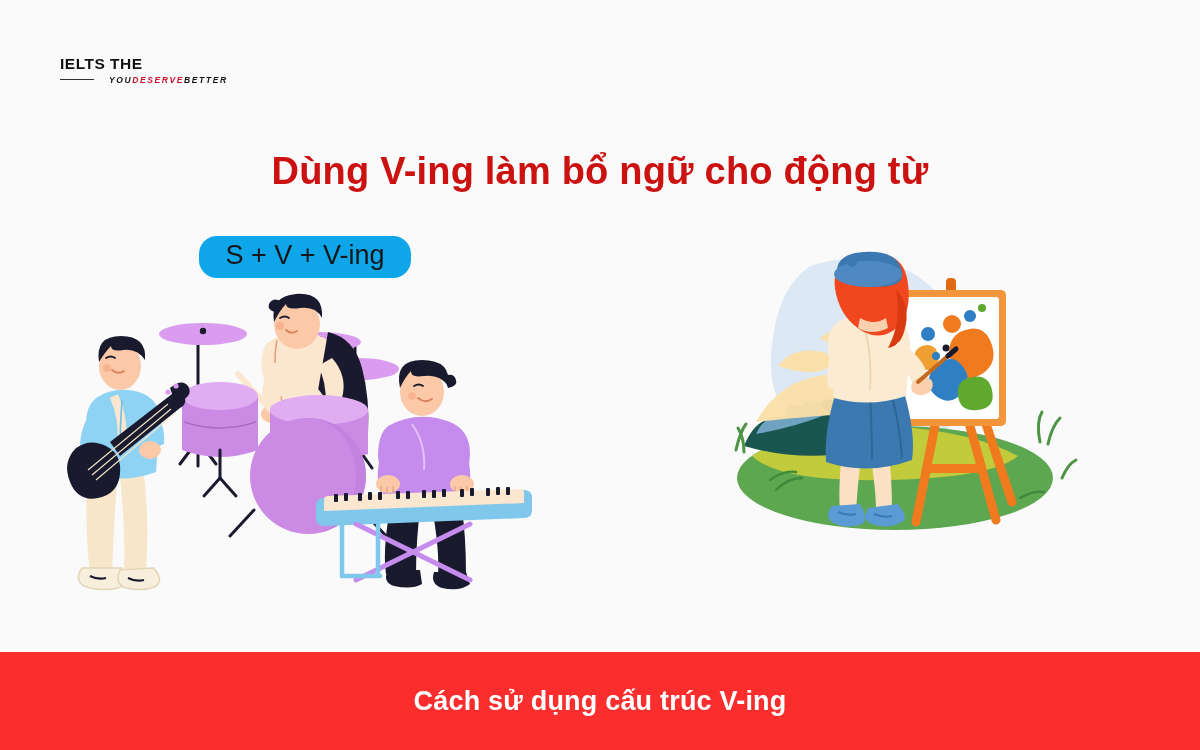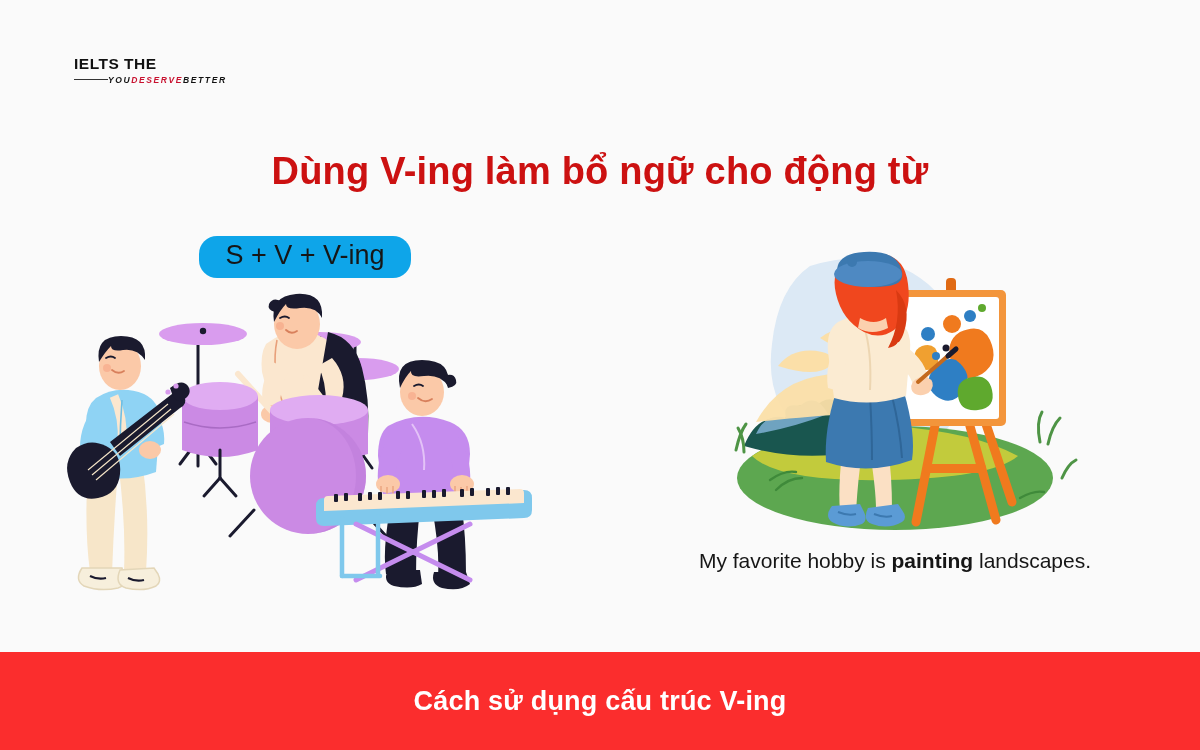--- a/index.html
+++ b/index.html
@@ -5,38 +5,38 @@
   * { margin:0; padding:0; box-sizing:border-box; }
   html,body { width:1200px; height:750px; }
   body {
     background:#FAFAFA;
     font-family:"Liberation Sans", sans-serif;
     position:relative;
     overflow:hidden;
   }
 
   
-  .logo { position:absolute; left:72px; top:56px; width:200px; height:82px; }
+  .logo { position:absolute; left:58px; top:56px; width:200px; height:82px; }
   .logo-top {
     font-size:15.5px; font-weight:bold; letter-spacing:0.5px;
     color:#111; line-height:1; margin-left:2px;
   }
   .logo-main {
     display:flex; align-items:center; margin-top:2px; height:44px;
   }
   .logo-word {
     font-size:42px; font-weight:bold; letter-spacing:-1px;
     color:#111; line-height:1;
   }
   .logo-target {
     width:54px; height:54px; position:relative; margin:0 -3px;
     flex:0 0 auto;
   }
   .logo-tagline {
-    display:flex; align-items:center; gap:0; margin-top:3px; margin-left:2px;
+    display:flex; align-items:center; gap:15px; margin-top:3px; margin-left:2px;
   }
   .tag-rule { height:1.5px; background:#333; width:34px; flex:0 0 auto; }
   .tag-text {
     font-size:8.5px; font-weight:bold; font-style:italic;
     letter-spacing:1.6px; color:#111; white-space:nowrap;
   }
   .tag-text .red { color:#C8102E; }
 
   
   .title {
@@ -336,18 +336,17 @@
       <path d="M238 92 q26 14 30 36 l-14 8 q-8 -20 -24 -32 z" fill="#FBEBD2"></path>
       <ellipse cx="262" cy="136" rx="11" ry="9" fill="#FBD0AE" transform="rotate(-18 262 136)"></ellipse>
 
       <line x1="258" y1="132" x2="290" y2="104" stroke="#C46A1E" stroke-width="4" stroke-linecap="round"></line>
       <line x1="288" y1="106" x2="296" y2="99" stroke="#1A1A2E" stroke-width="5" stroke-linecap="round"></line>
 
       <path d="M180 90 q-16 22 -12 48 l14 4 q0 -28 10 -44 z" fill="#FBEBD2"></path>
     </svg>
   </div>
 
-  <div class="caption"><span>My favorite hobby is </span><b>painting</b><span> landscapes.</span></div>
 </div>
 
 <div class="banner">
   <div class="banner-text">Cách sử dụng cấu trúc V-ing</div>
 </div>
 
 </body></html>

